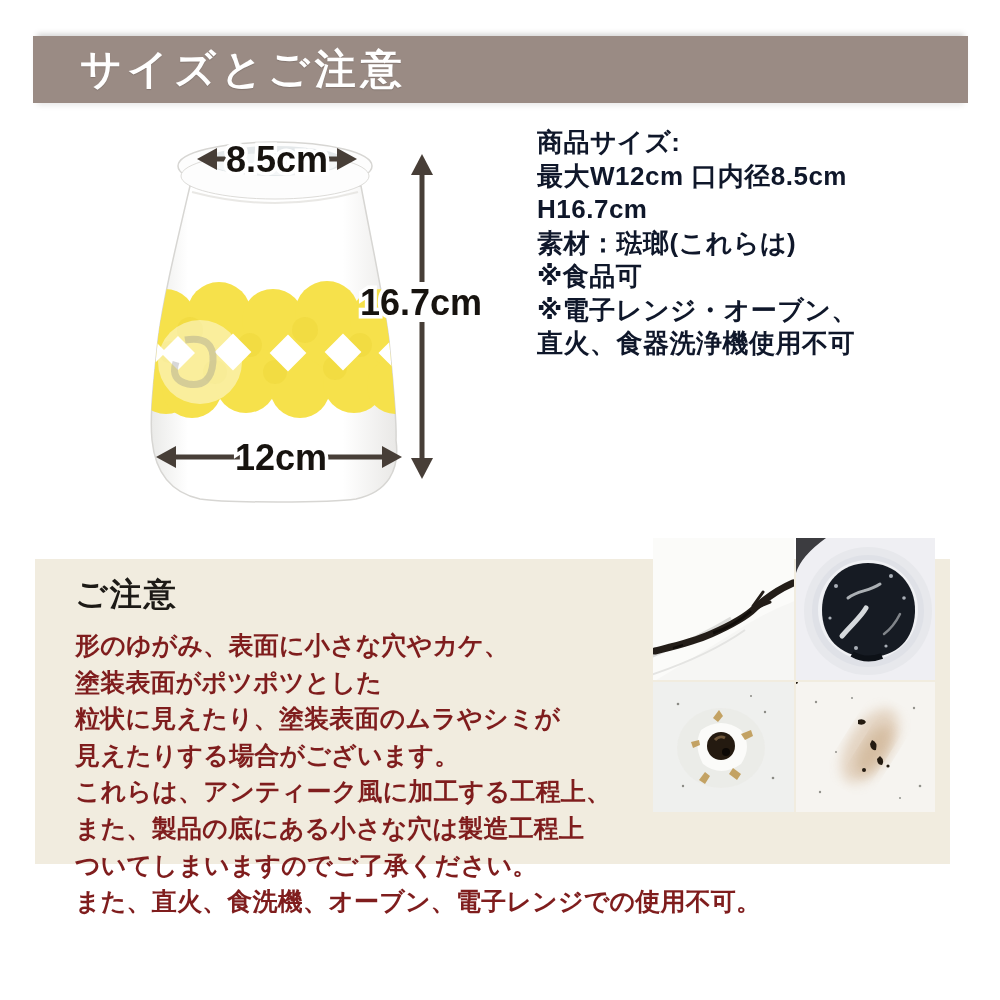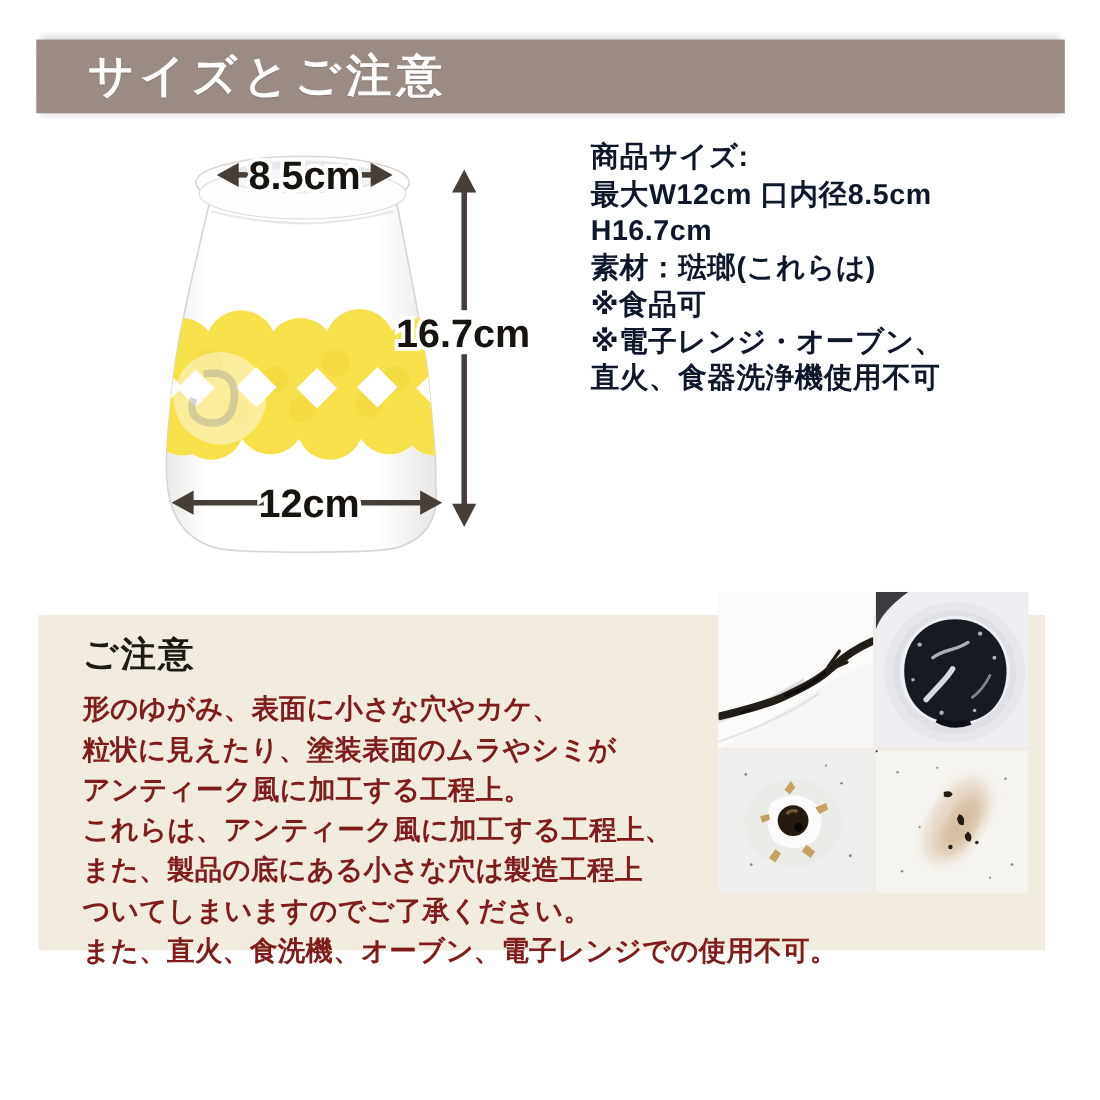--- a/index.html
+++ b/index.html
@@ -167,22 +167,23 @@
     <div>素材：琺瑯(これらは)</div>
     <div>※食品可</div>
     <div>※電子レンジ・オーブン、</div>
     <div>直火、食器洗浄機使用不可</div>
   </div>
 
   <div class="notice-box">
     <div class="notice-heading">ご注意</div>
     <div class="notice-lines">
       <div>形のゆがみ、表面に小さな穴やカケ、</div>
+      <div>塗装表面がポツポツとした</div>
       <div>粒状に見えたり、塗装表面のムラやシミが</div>
-      <div>アンティーク風に加工する工程上。</div>
+      <div>見えたりする場合がございます。</div>
       <div>これらは、アンティーク風に加工する工程上、</div>
       <div>また、製品の底にある小さな穴は製造工程上</div>
       <div>ついてしまいますのでご了承ください。</div>
       <div>また、直火、食洗機、オーブン、電子レンジでの使用不可。</div>
     </div>
   </div>
 
   <div class="photo photo-1">
     <svg width="141" height="142" viewBox="0 0 141 142">
       <rect width="141" height="142" fill="#ececea"></rect>

